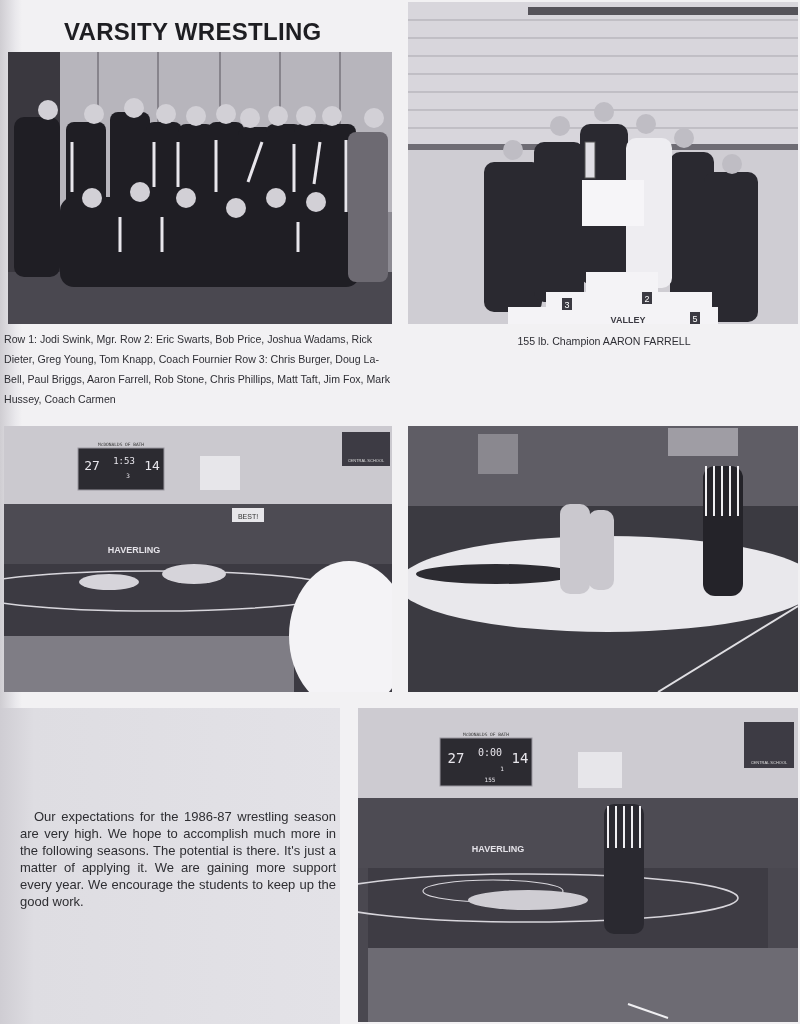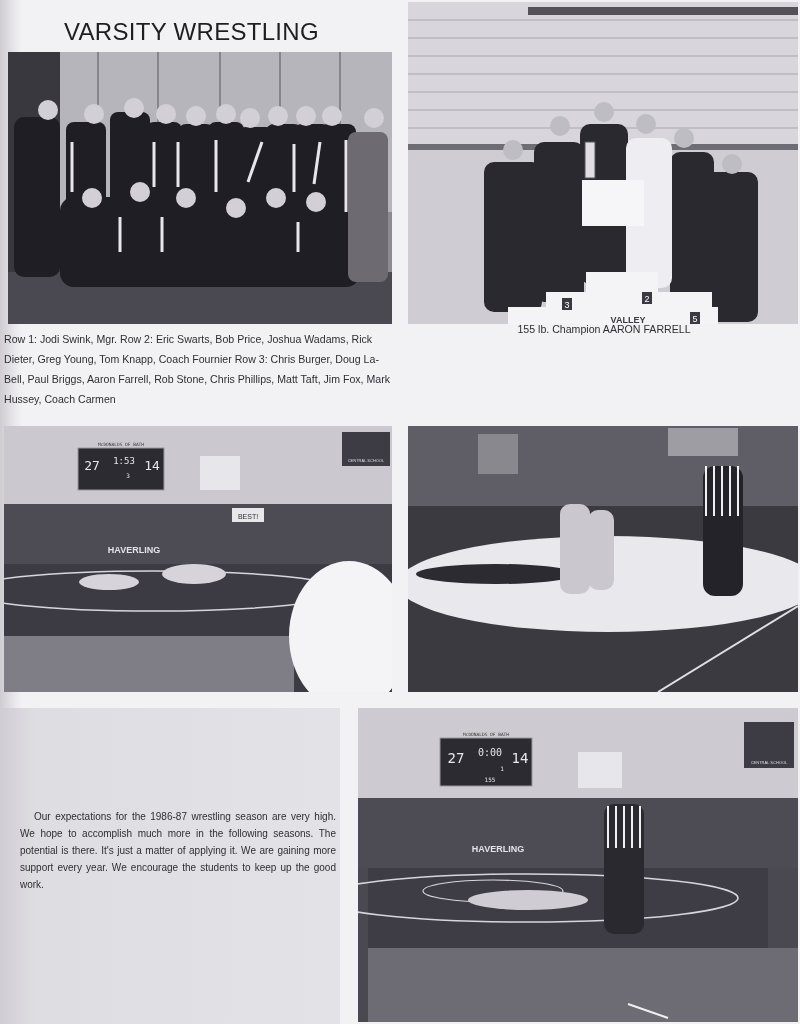--- a/index.html
+++ b/index.html
@@ -8,41 +8,41 @@
       background: #f2f1f3;
       font-family: "Liberation Sans", sans-serif;
       color: #2a2a2e;
     }
     .spine {
       position: absolute; left: 0; top: 0; width: 22px; height: 1024px;
       background: linear-gradient(to right, #cfcdd2, #e9e8ec 70%, rgba(242,241,243,0));
     }
     .title {
       position: absolute; left: 64px; top: 18px;
-      font-size: 24px; font-weight: normal; letter-spacing: 0.3px;
+      font-size: 24px; font-weight: bold; letter-spacing: 0.3px;
       color: #1e1e22;
     }
     .photo {
       position: absolute; overflow: hidden;
       background: #6a6870;
     }
     .photo svg { display: block; width: 100%; height: 100%; }
     .caption {
       position: absolute; font-size: 10.6px; line-height: 20px; color: #2e2e34;
     }
     .caption-left { left: 4px; top: 329px; width: 390px; }
-    .caption-right { left: 409px; top: 319px; width: 390px; }
+    .caption-right { left: 409px; top: 331px; width: 390px; }
     .caption-right .center { text-align: center; display: block; }
     .textpanel {
       position: absolute; left: 0; top: 708px; width: 340px; height: 316px;
       background: linear-gradient(to right, #cfcdd3, #dedde2 10%, #e3e2e7);
     }
     .bodytext {
       position: absolute; left: 20px; top: 808px; width: 316px;
-      font-size: 10px; line-height: 17px; color: #2e2e32;
+      font-size: 13px; line-height: 17px; color: #2e2e32;
       text-align: justify; text-indent: 14px;
     }
     .scoreboard text { font-family: "DejaVu Sans Mono", monospace; }
   </style>
 </head>
 <body>
 
 <div class="spine"></div>
 
 <div class="title">VARSITY WRESTLING</div>

